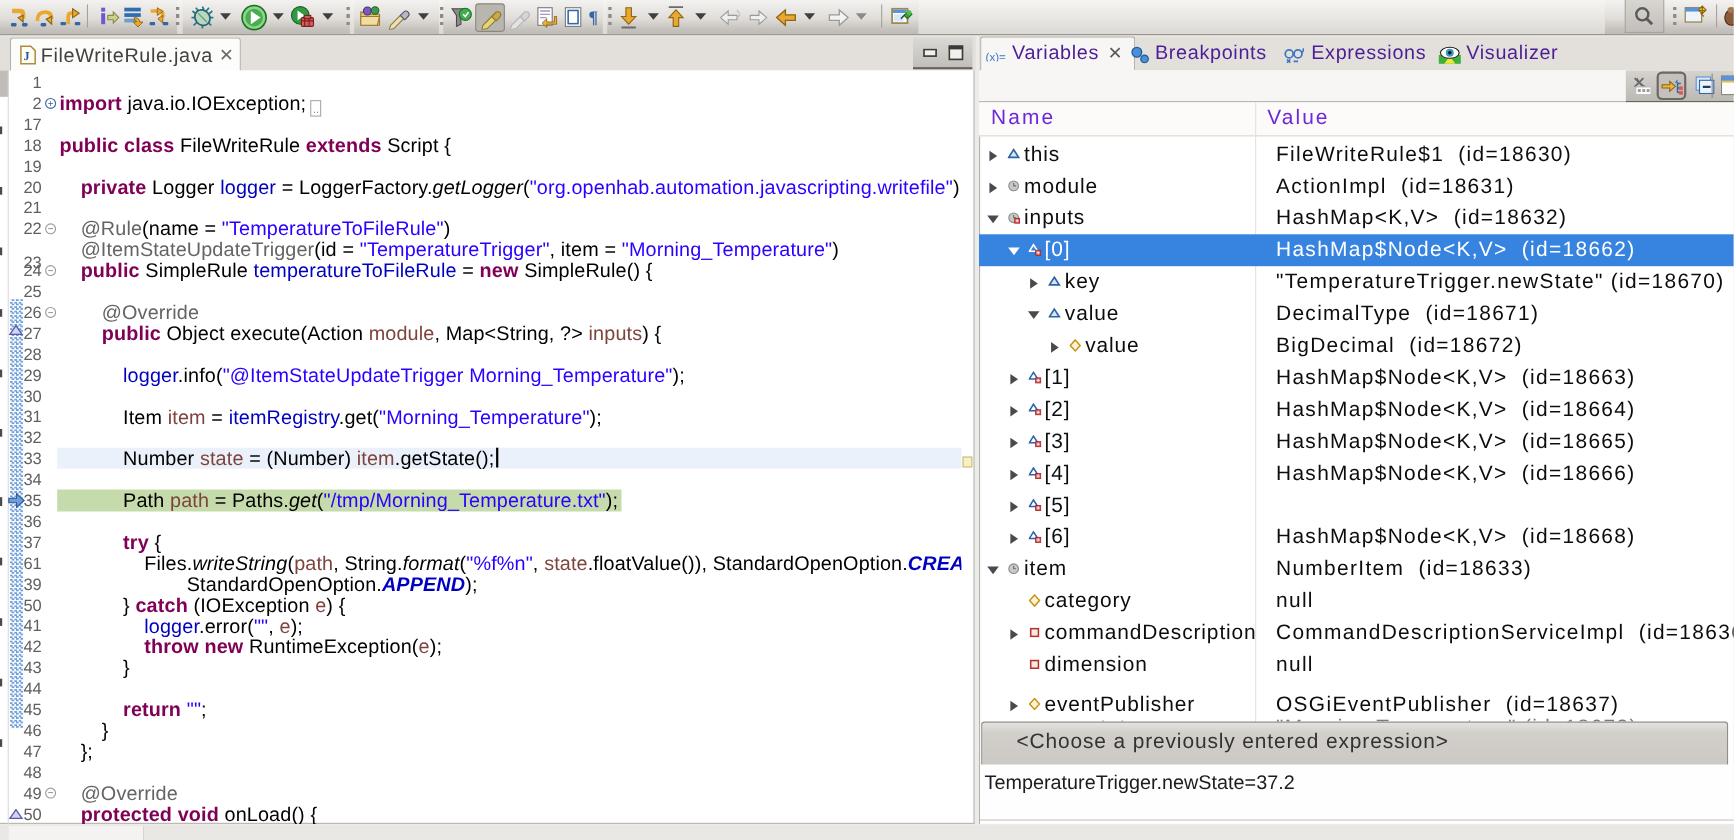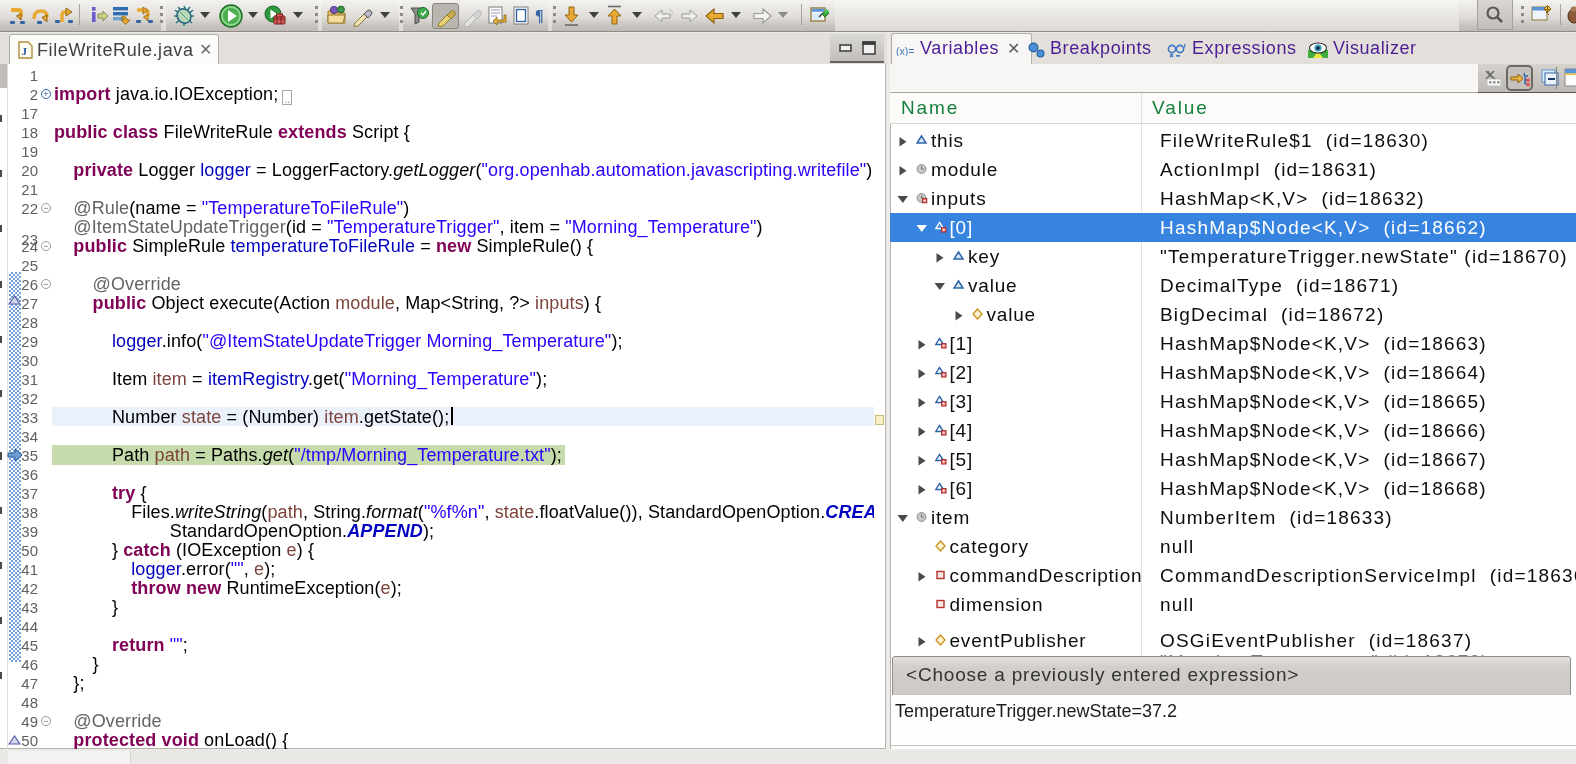--- a/index.html
+++ b/index.html
@@ -48,31 +48,31 @@
   border-left:1px solid #b5b2ad}
 #rtabs{position:absolute;left:890px;top:33px;width:686px;height:31px;background:#e3e0db}
 #rtab{position:absolute;left:1px;top:0px;width:141px;height:31px;background:#f7f6f4;
   border:1px solid #b2afaa;border-bottom:none;border-radius:3px 3px 0 0}
 .rtabtxt{font-size:18px;letter-spacing:.6px;color:#4c1d95}
 #rtoolrow{position:absolute;left:890px;top:64px;width:686px;height:29px;background:#f7f6f4;
   border-bottom:1px solid #aaa7a2}
 #rtoolgray{position:absolute;left:588px;top:0;width:98px;height:28px;
   background:linear-gradient(#d6d3cf,#bcb9b4);border-bottom:1px solid #56524d;height:29px}
 #vhead{position:absolute;left:890px;top:93px;width:686px;height:31px;background:#fcfbfa;
-  border-bottom:1px solid #dbd8d3;color:#15803d;font-size:19px;letter-spacing:1.9px}
+  border-bottom:1px solid #dbd8d3;color:#6d28d9;font-size:19px;letter-spacing:1.9px}
 #coldiv{position:absolute;left:1141px;top:93px;width:1px;height:567px;background:#e3e1dd}
 .row{position:absolute;left:890px;width:686px;height:29px;font-size:19px;letter-spacing:.8px;color:#0d0d0d}
 .row .nm{position:absolute;top:4px}
 .row .vl{position:absolute;left:270px;top:4px;white-space:pre;letter-spacing:1.2px}
 .sel{background:#3784e0;color:#fff}
 .arr{position:absolute;top:10px}
 .vic{position:absolute;top:8px}
 #combo{position:absolute;left:892px;top:656px;width:679px;height:52px;
   background:linear-gradient(#e4e2df,#d2cfca 20%,#cac6c1);border:1px solid #908d89;border-radius:3px;
-  font-size:19px;letter-spacing:.8px;color:#333;line-height:36px;padding-left:13px}
+  font-size:19px;letter-spacing:.8px;color:#333;line-height:36px;padding-left:31px}
 #detail{position:absolute;left:891px;top:695px;width:685px;height:51px;background:#fefefe;
   border-bottom:1px solid #c5c2bd;font-size:18px;color:#1c1c1c;padding:6px 0 0 4px}
 #bstrip{position:absolute;left:0;top:750px;width:1576px;height:14px;background:#eae8e4}
 #hthumb{position:absolute;left:8px;top:751px;width:123px;height:13px;background:#f4f3f1;border-right:1px solid #d8d5d1}
 svg{display:block}
 </style></head><body>
 
 <div id="toolbar">
     <div class="tgrp" style="left:0px;width:161px"></div>
     <div class="tgrp" style="left:166px;width:152px"></div>
@@ -303,21 +303,21 @@
 <div class="lnum" style="top:313px">28</div>
 <div class="lnum" style="top:332px">29</div>
 <div class="lnum" style="top:351px">30</div>
 <div class="lnum" style="top:370px">31</div>
 <div class="lnum" style="top:389px">32</div>
 <div class="lnum" style="top:408px">33</div>
 <div class="lnum" style="top:427px">34</div>
 <div class="lnum" style="top:446px">35</div>
 <div class="lnum" style="top:465px">36</div>
 <div class="lnum" style="top:484px">37</div>
-<div class="lnum" style="top:503px">38</div>
+<div class="lnum" style="top:503px">61</div>
 <div class="lnum" style="top:522px">39</div>
 <div class="lnum" style="top:541px">50</div>
 <div class="lnum" style="top:560px">41</div>
 <div class="lnum" style="top:579px">42</div>
 <div class="lnum" style="top:598px">43</div>
 <div class="lnum" style="top:617px">44</div>
 <div class="lnum" style="top:636px">45</div>
 <div class="lnum" style="top:655px">46</div>
 <div class="lnum" style="top:674px">47</div>
 <div class="lnum" style="top:693px">48</div>
@@ -555,21 +555,20 @@
 <div class="row" style="top:445px;">
     <svg class="arr" style="left:26.5px" width="10" height="12">
       <path d="M1.5 1 l7 4.8 l-7 4.8 z" fill="#4a4a4a"></path>
     </svg>
     <svg class="vic" style="left:44.5px" width="12" height="12">
       <path d="M4.5 1.5 L8.5 7.5 H0.8 Z" fill="none" stroke="#2b65a8" stroke-width="1.4"></path>
       <rect x="6.5" y="6.5" width="4.6" height="4.6" fill="#e05a5a" stroke="#a02a2a" stroke-width="0.8"></rect>
       <path d="M7.4 8.8 h2.8 M8.8 7.4 v2.8" stroke="#fff" stroke-width="0.8"></path>
     </svg>
     <span class="nm" style="left:59.5px">[5]</span>
-    <span class="vl">HashMap$Node&lt;K,V&gt;&nbsp; (id=18667)</span>
   </div>
 <div class="row" style="top:474px;">
     <svg class="arr" style="left:26.5px" width="10" height="12">
       <path d="M1.5 1 l7 4.8 l-7 4.8 z" fill="#4a4a4a"></path>
     </svg>
     <svg class="vic" style="left:44.5px" width="12" height="12">
       <path d="M4.5 1.5 L8.5 7.5 H0.8 Z" fill="none" stroke="#2b65a8" stroke-width="1.4"></path>
       <rect x="6.5" y="6.5" width="4.6" height="4.6" fill="#e05a5a" stroke="#a02a2a" stroke-width="0.8"></rect>
       <path d="M7.4 8.8 h2.8 M8.8 7.4 v2.8" stroke="#fff" stroke-width="0.8"></path>
     </svg>

